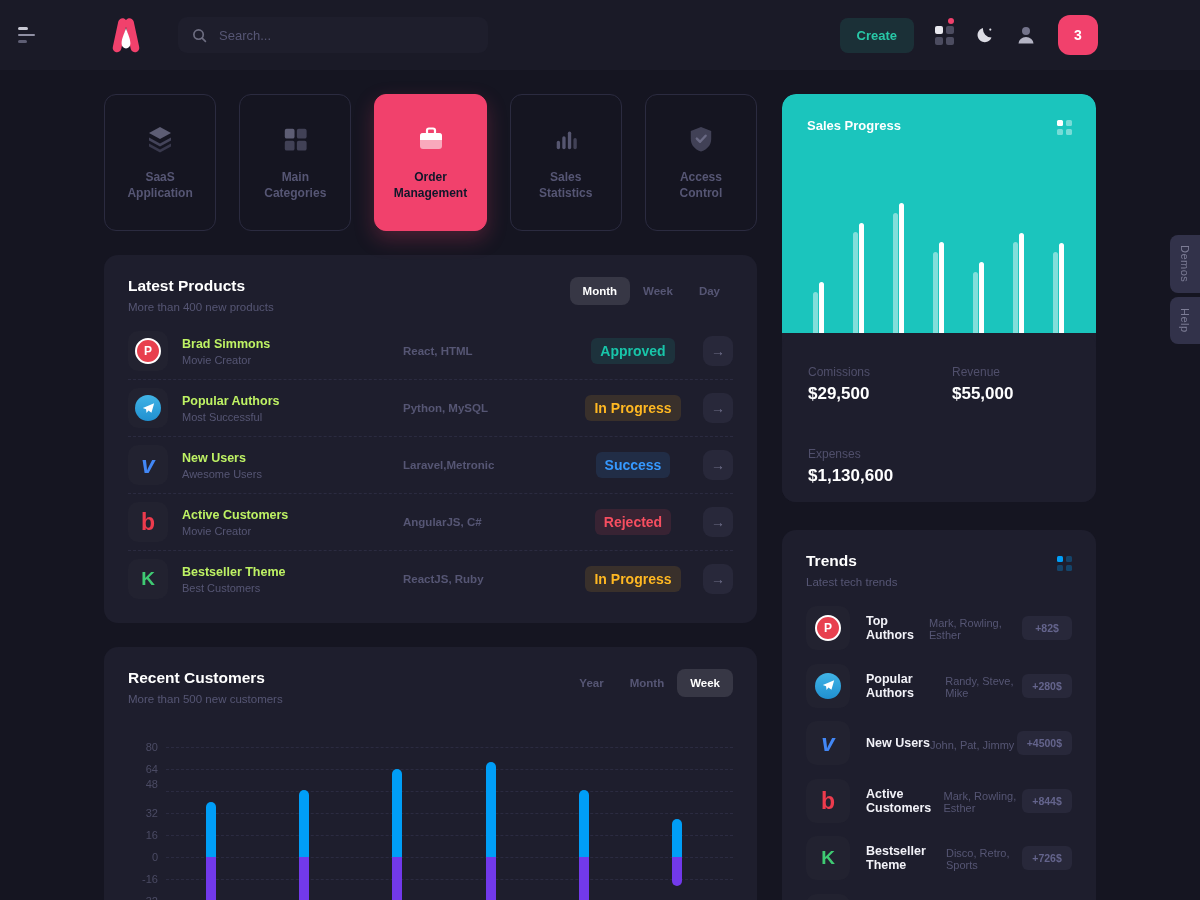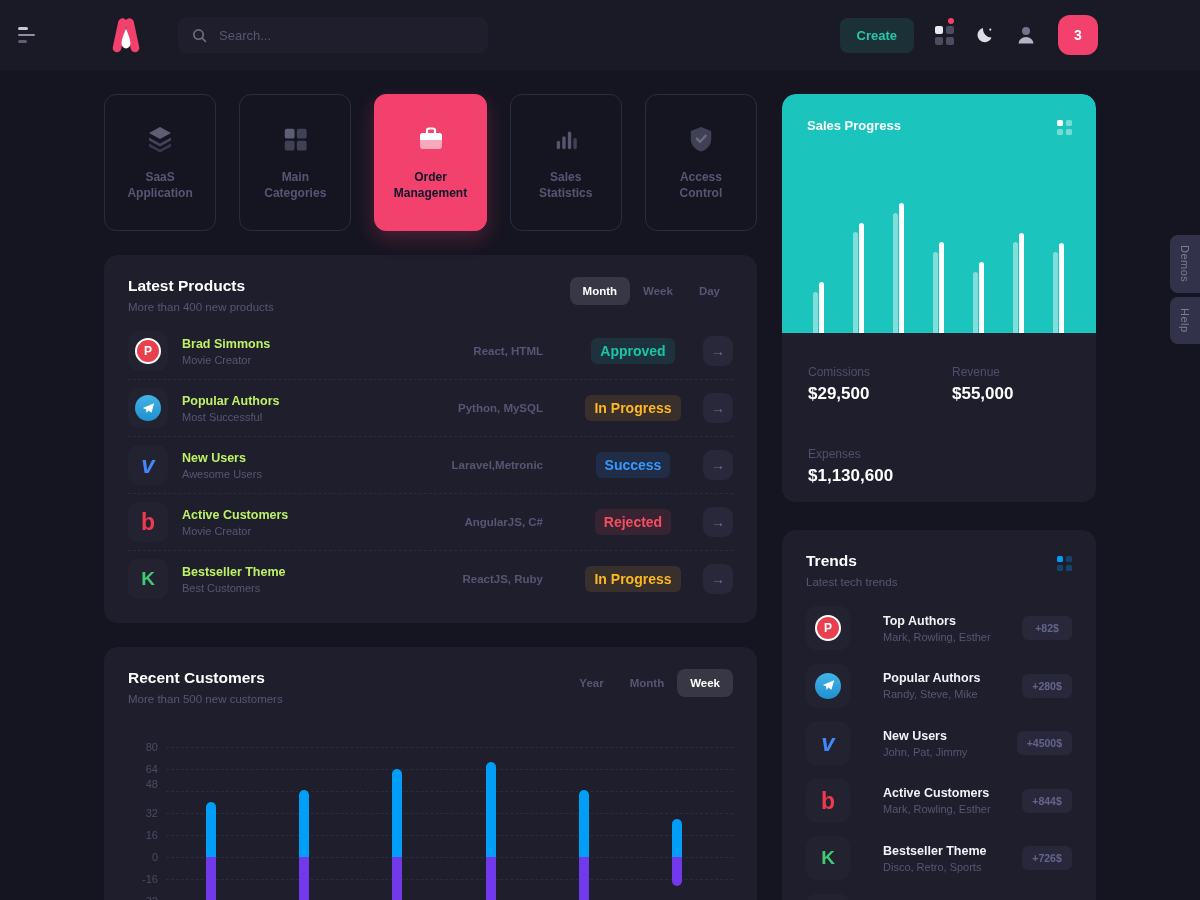--- a/index.html
+++ b/index.html
@@ -58,21 +58,21 @@
   
   .products-card{padding:22px 24px;height:368px;margin-bottom:24px;}
   .prows{margin-top:10px;}
   .prow{display:flex;align-items:center;height:56px;border-bottom:1px dashed #2b2b40;}
   .prow:last-child{border-bottom:none;}
   .tile{width:40px;height:40px;border-radius:10px;background:#222230;display:flex;
     align-items:center;justify-content:center;flex:0 0 auto;}
   .pinfo{margin-left:14px;display:flex;flex-direction:column;min-width:0;}
   .pname{font-size:12.5px;font-weight:bold;color:#bef264;}
   .pdesc{font-size:11px;color:#565674;margin-top:3px;}
-  .ptech{margin-left:auto;width:140px;text-align:right;font-size:11.5px;font-weight:bold;color:#565674;}
+  .ptech{margin-left:auto;width:140px;text-align:left;font-size:11.5px;font-weight:bold;color:#565674;}
   .pbadge-col{width:160px;display:flex;justify-content:center;padding-left:20px;box-sizing:border-box;}
   .badge{font-size:14px;font-weight:bold;padding:5px 9px;border-radius:6px;white-space:nowrap;}
   .arrow-btn{width:30px;height:30px;border-radius:9px;background:#28283a;color:#6d6d89;
     display:flex;align-items:center;justify-content:center;font-size:14px;cursor:pointer;flex:0 0 auto;}
   
   .customers-card{padding:22px 24px;height:330px;position:relative;}
   .rc-chart{position:absolute;left:24px;right:24px;top:88px;height:240px;}
   .rc-label{position:absolute;left:0;width:30px;text-align:right;font-size:11px;color:#4b4b64;}
   .rc-grid{position:absolute;left:38px;right:0;height:0;border-top:1px dashed #2b2b41;}
   .rc-bar{position:absolute;width:10px;}
@@ -90,21 +90,21 @@
   .sales-stats{height:169px;background:#1e1e2d;border-radius:14px 14px 0 0;margin-top:0;
     padding:32px 26px 0;box-sizing:border-box;display:grid;grid-template-columns:144px 1fr;row-gap:26px;}
   .stat-label{font-size:12px;color:#504f6b;}
   .stat-value{font-size:17px;font-weight:bold;color:#fff;margin-top:5px;}
   
   .trends-card{padding:22px 24px;height:400px;position:relative;}
   .titem{display:flex;align-items:center;margin-top:13.5px;}
   .titem:first-child{margin-top:18px;}
   .tile44{width:44px;height:44px;border-radius:11px;background:#222230;display:flex;
     align-items:center;justify-content:center;flex:0 0 auto;}
-  .tinfo{margin-left:33px;display:flex;flex-direction:column;}
+  .tinfo{margin-left:16px;display:flex;flex-direction:row;}
   .ttitle{font-size:12.5px;font-weight:bold;color:#f2f2f8;}
   .tsub{font-size:11px;color:#565674;margin-top:3px;min-height:12px;}
   .tbadge{margin-left:auto;background:#28283a;color:#64648c;font-size:10.5px;font-weight:bold;
     padding:6px 10px;border-radius:6px;min-width:30px;text-align:center;}
   
   .ic-ph{width:22px;height:22px;border-radius:50%;background:#e8404e;border:2px solid #fff;
     color:#fff;font-size:12px;font-weight:bold;display:flex;align-items:center;justify-content:center;}
   .ic-tg{width:26px;height:26px;border-radius:50%;background:linear-gradient(180deg,#41b4e6,#2090d0);
     display:flex;align-items:center;justify-content:center;}
   .ic-vimeo{color:#4287f5;font-size:24px;font-weight:bold;font-style:italic;line-height:20px;}

